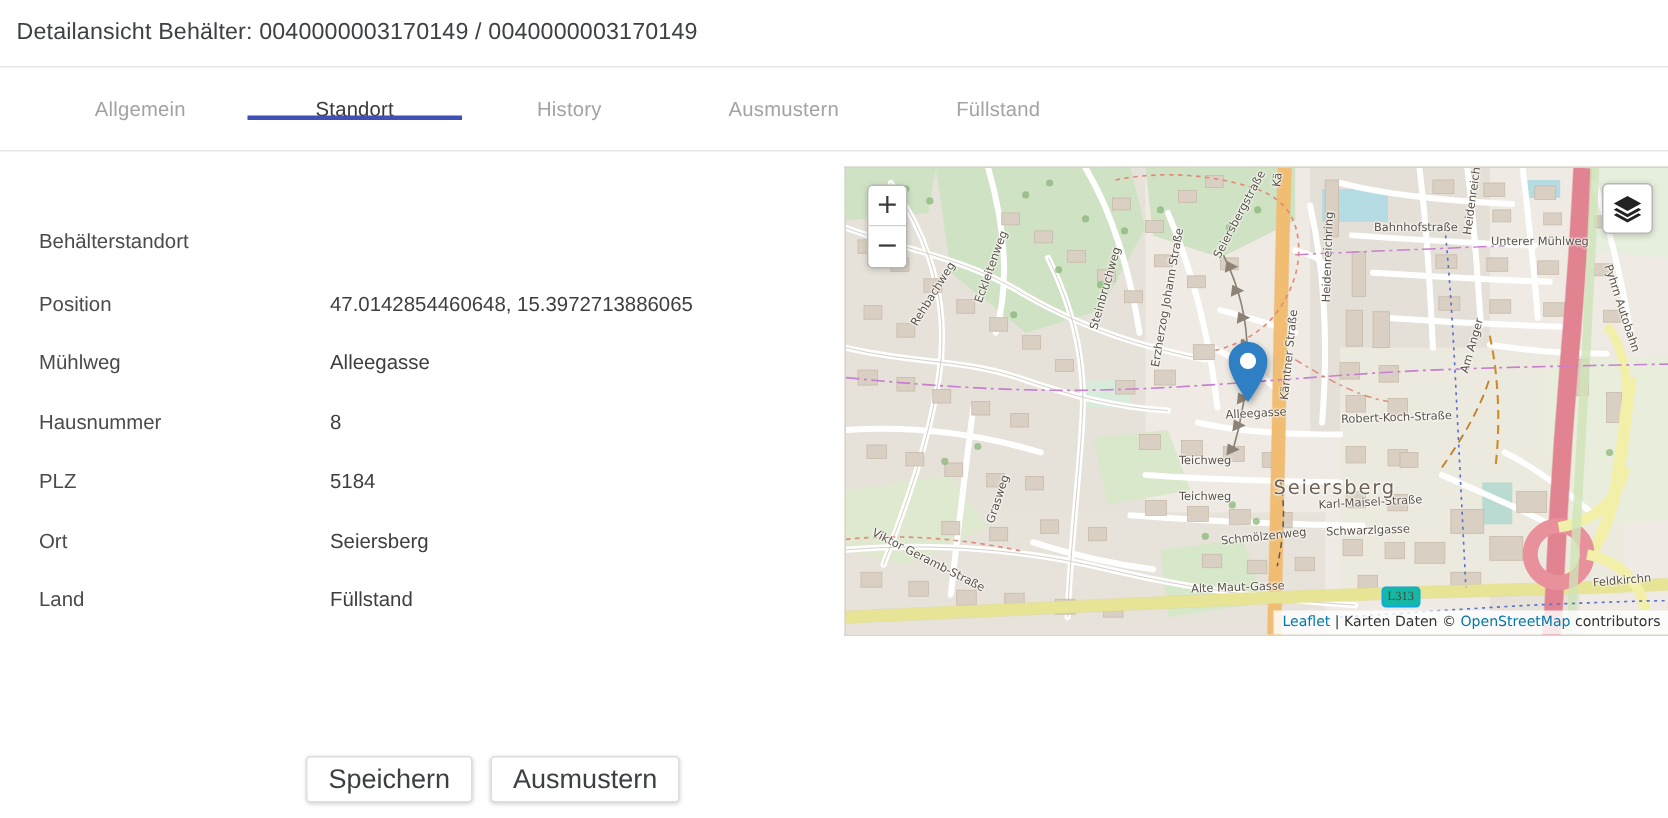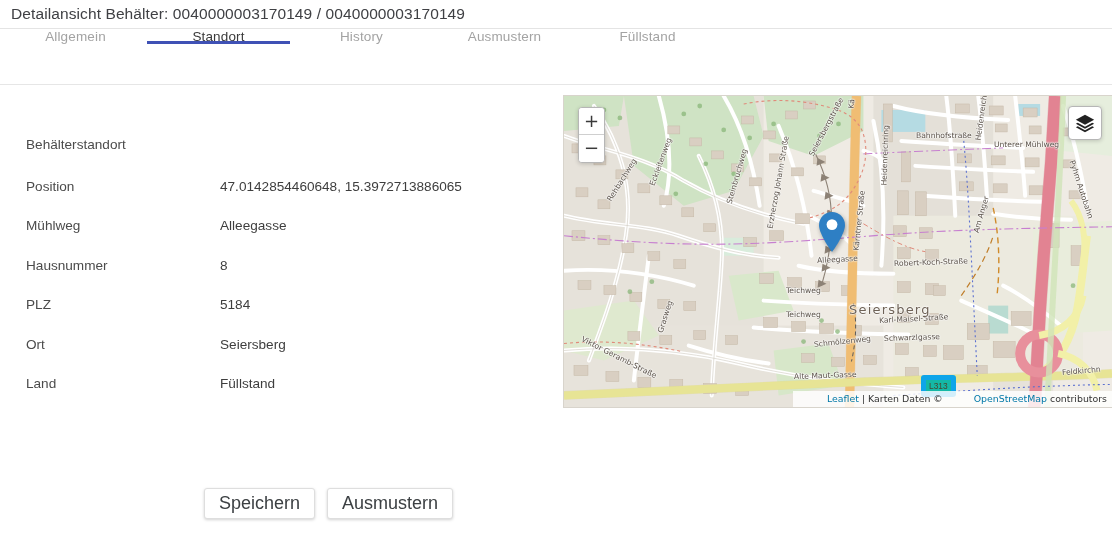--- a/index.html
+++ b/index.html
@@ -7,40 +7,40 @@
     margin: 0; padding: 0;
     width: 1112px; height: 545px;
     background: #ffffff;
     font-family: "Liberation Sans", sans-serif;
     color: #3c4043;
     overflow: hidden;
   }
 
   
   #page-header {
-    height: 29px;
+    height: 45px;
     border-bottom: 1px solid #e4e4e4;
     display: flex;
     align-items: center;
     padding-left: 11px;
   }
   #page-title {
     font-size: 15.5px;
     color: #3f4044;
     letter-spacing: 0.1px;
     white-space: nowrap;
   }
 
   
   #tabbar {
     height: 56px;
     border-bottom: 1px solid #e6e6e6;
     display: flex;
-    align-items: flex-start;
-    padding-left: 4px;
+    align-items: center;
+    padding-left: 22px;
   }
   .tab {
     width: 143px;
     display: flex;
     align-items: center;
     justify-content: center;
     font-size: 13.5px;
     color: #a3a3a3;
     position: relative;
     cursor: pointer;
@@ -184,29 +184,29 @@
   #map-attribution {
     position: absolute;
     right: 0; bottom: 0;
     background: rgba(255,255,255,.82);
     font-family: "DejaVu Sans", sans-serif;
     font-size: 9.4px;
     color: #333;
     padding: 1px 5px 1px 6px;
     line-height: 14px;
   }
-  #map-attribution a { color: #0078a8; text-decoration: none; margin-left: 28px; }
+  #map-attribution a { color: #0078a8; text-decoration: none; }
 
   
   .shield {
     position: absolute;
     background: #14b8a6;
-    border: 5px solid #0ea5e9;
+    border: 1px solid #0ea5e9;
     border-radius: 3px;
-    font-family: Liberation Sans, sans-serif;
+    font-family: Liberation Serif, serif;
     font-size: 8.4px;
     color: #474730;
     padding: 0 3px;
     line-height: 12px;
   }
 
   
   #button-bar {
     position: absolute;
     left: 204px;

